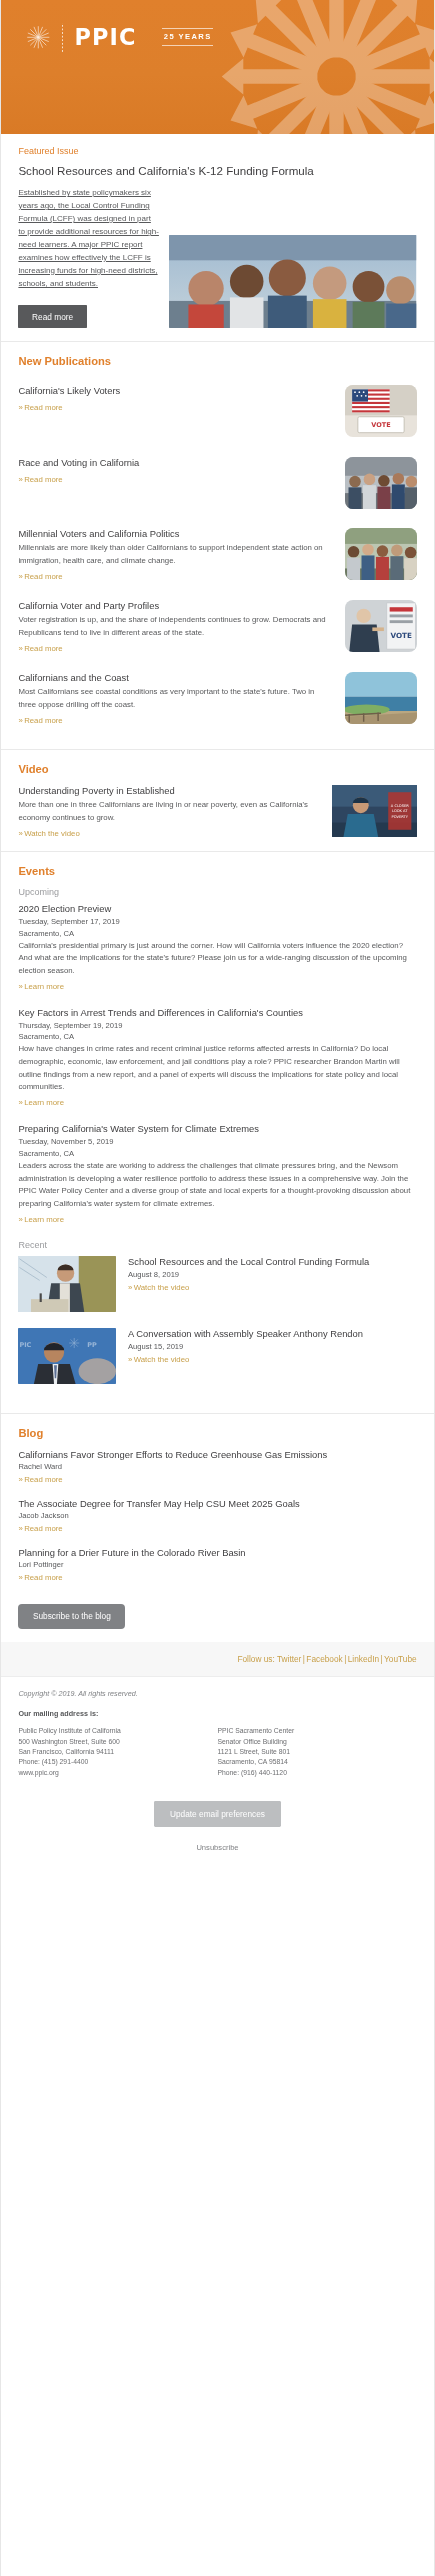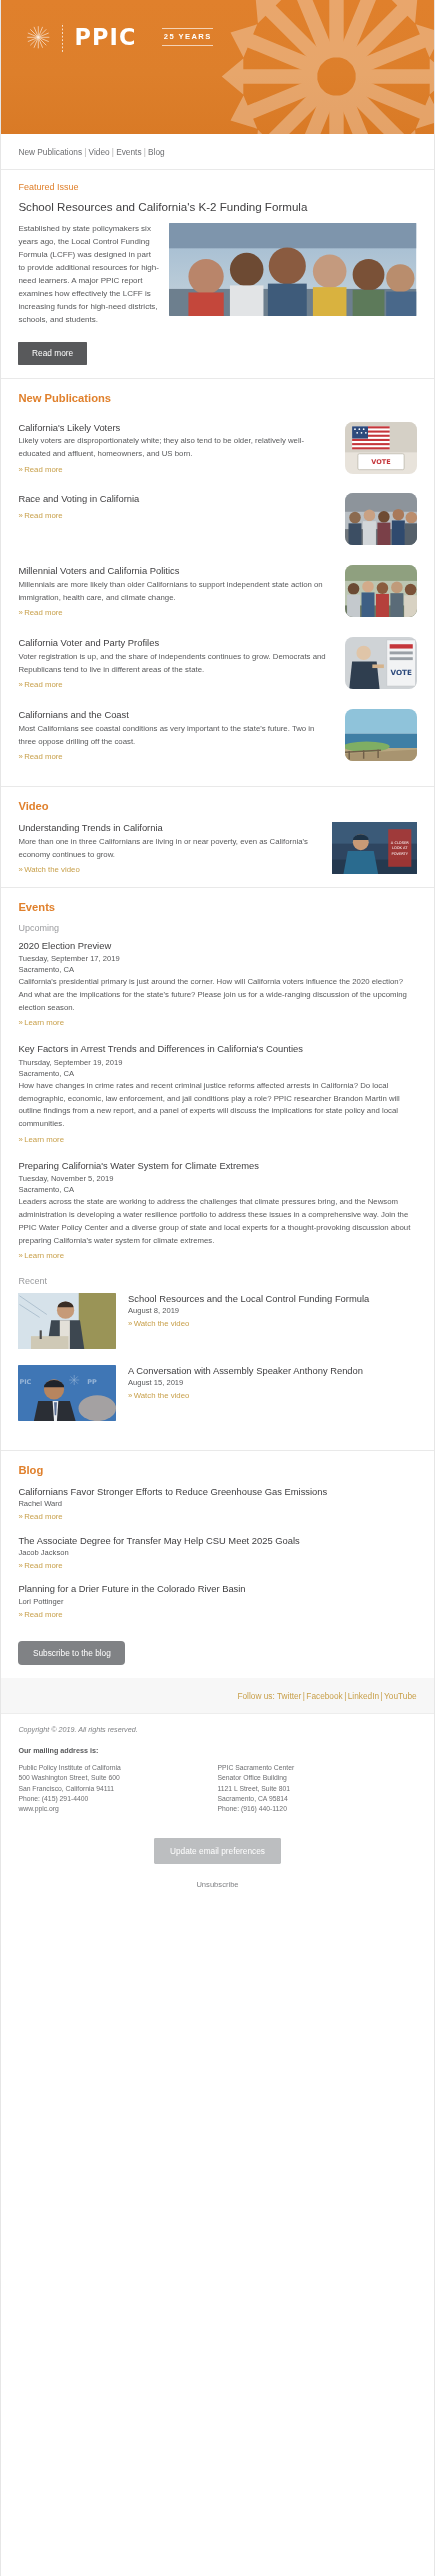--- a/index.html
+++ b/index.html
@@ -125,21 +125,22 @@
     font-size: 11.6px;
     font-weight: normal;
     color: #414042;
     margin: 0 0 9.4px 0;
     line-height: 1.22;
   }
 
   .feature-body {
     display: flex;
     gap: 10px;
-    align-items: flex-start;
+    align-items: flex-end;
+    text-decoration: underline;
   }
   .feature-text {
     flex: 0 0 141px;
     font-size: 8px;
     line-height: 1.62;
     color: #58595b;
   }
   .feature-text p { margin: 0; }
   .btn-readmore {
     display: inline-block;
@@ -387,27 +388,24 @@
             <line x1="20" y1="20" x2="37" y2="13"></line>
           </g>
         </svg>
         <div class="logo-divider"></div>
         <div class="ppic-word">PPIC</div>
         <div class="years-badge">25 YEARS</div>
       </div>
     </div>
   </div>
 
-  <div class="navbar">
-    <a href="#">New Publications</a><span class="nav-sep">|</span><a href="#">Video</a><span class="nav-sep">|</span><a href="#">Events</a><span class="nav-sep">|</span><a href="#">Blog</a>
-  </div>
 
   <div class="section">
     <div class="eyebrow">Featured Issue</div>
-    <h2 class="feature-title">School Resources and California's K-2 Funding Formula</h2>
+    <h2 class="feature-title">School Resources and California's K-12 Funding Formula</h2>
     <div class="feature-body">
       <div class="feature-text">
         <p>Established by state policymakers six years ago, the Local Control Funding Formula (LCFF) was designed in part to provide additional resources for high-need learners. A major PPIC report examines how effectively the LCFF is increasing funds for high-need districts, schools, and students.</p>
         <button class="btn-readmore">Read more</button>
       </div>
       <div class="feature-photo">
         <svg class="ph" viewBox="0 0 280 128" preserveAspectRatio="xMidYMid slice">
           <defs>
             <linearGradient id="clsky" x1="0" y1="0" x2="0" y2="1">
               <stop offset="0" stop-color="#9cb7cf"></stop>
@@ -433,21 +431,20 @@
       </div>
     </div>
   </div>
 
   <div class="section">
     <h2 class="section-heading">New Publications</h2>
 
     <div class="pub-row">
       <div class="pub-text">
         <h3 class="pub-title">California's Likely Voters</h3>
-        <p class="pub-desc">Likely voters are disproportionately white; they also tend to be older, relatively well-educated and affluent, homeowners, and US born.</p>
         <a class="link-more" href="#"><span class="chev">»</span><span>Read more</span></a>
       </div>
       <div class="pub-thumb">
         <svg class="ph" viewBox="0 0 100 72" preserveAspectRatio="xMidYMid slice">
           <rect width="100" height="72" fill="#e8e3db"></rect>
           <rect x="0" y="0" width="100" height="42" fill="#d5d0c6"></rect>
           <rect x="10" y="6" width="52" height="32" fill="#ffffff"></rect>
           <rect x="10" y="6" width="22" height="17" fill="#2d4a7c"></rect>
           <g fill="#ffffff">
               <circle cx="14" cy="10" r="1.2"></circle>
@@ -562,21 +559,21 @@
             </g>
         </svg>
       </div>
     </div>
   </div>
 
   <div class="section">
     <h2 class="section-heading">Video</h2>
     <div class="video-row">
       <div class="video-text">
-        <h3 class="pub-title">Understanding Trends in California</h3>
+        <h3 class="pub-title">Understanding Poverty in Established</h3>
         <p class="pub-desc">More than one in three Californians are living in or near poverty, even as California's economy continues to grow.</p>
         <a class="link-more" href="#"><span class="chev">»</span><span>Watch the video</span></a>
       </div>
       <div class="video-thumb">
         <svg class="ph" viewBox="0 0 118 72" preserveAspectRatio="xMidYMid slice">
           <rect width="118" height="72" fill="#2e4560"></rect>
           <rect x="0" y="0" width="118" height="30" fill="#3b5a78"></rect>
           <rect x="0" y="52" width="118" height="20" fill="#24394f"></rect>
           <circle cx="40" cy="28" r="11" fill="#c89a76"></circle>
           <path d="M29 25 a11 8 0 0 1 22 0 z" fill="#1d3347"></path>

